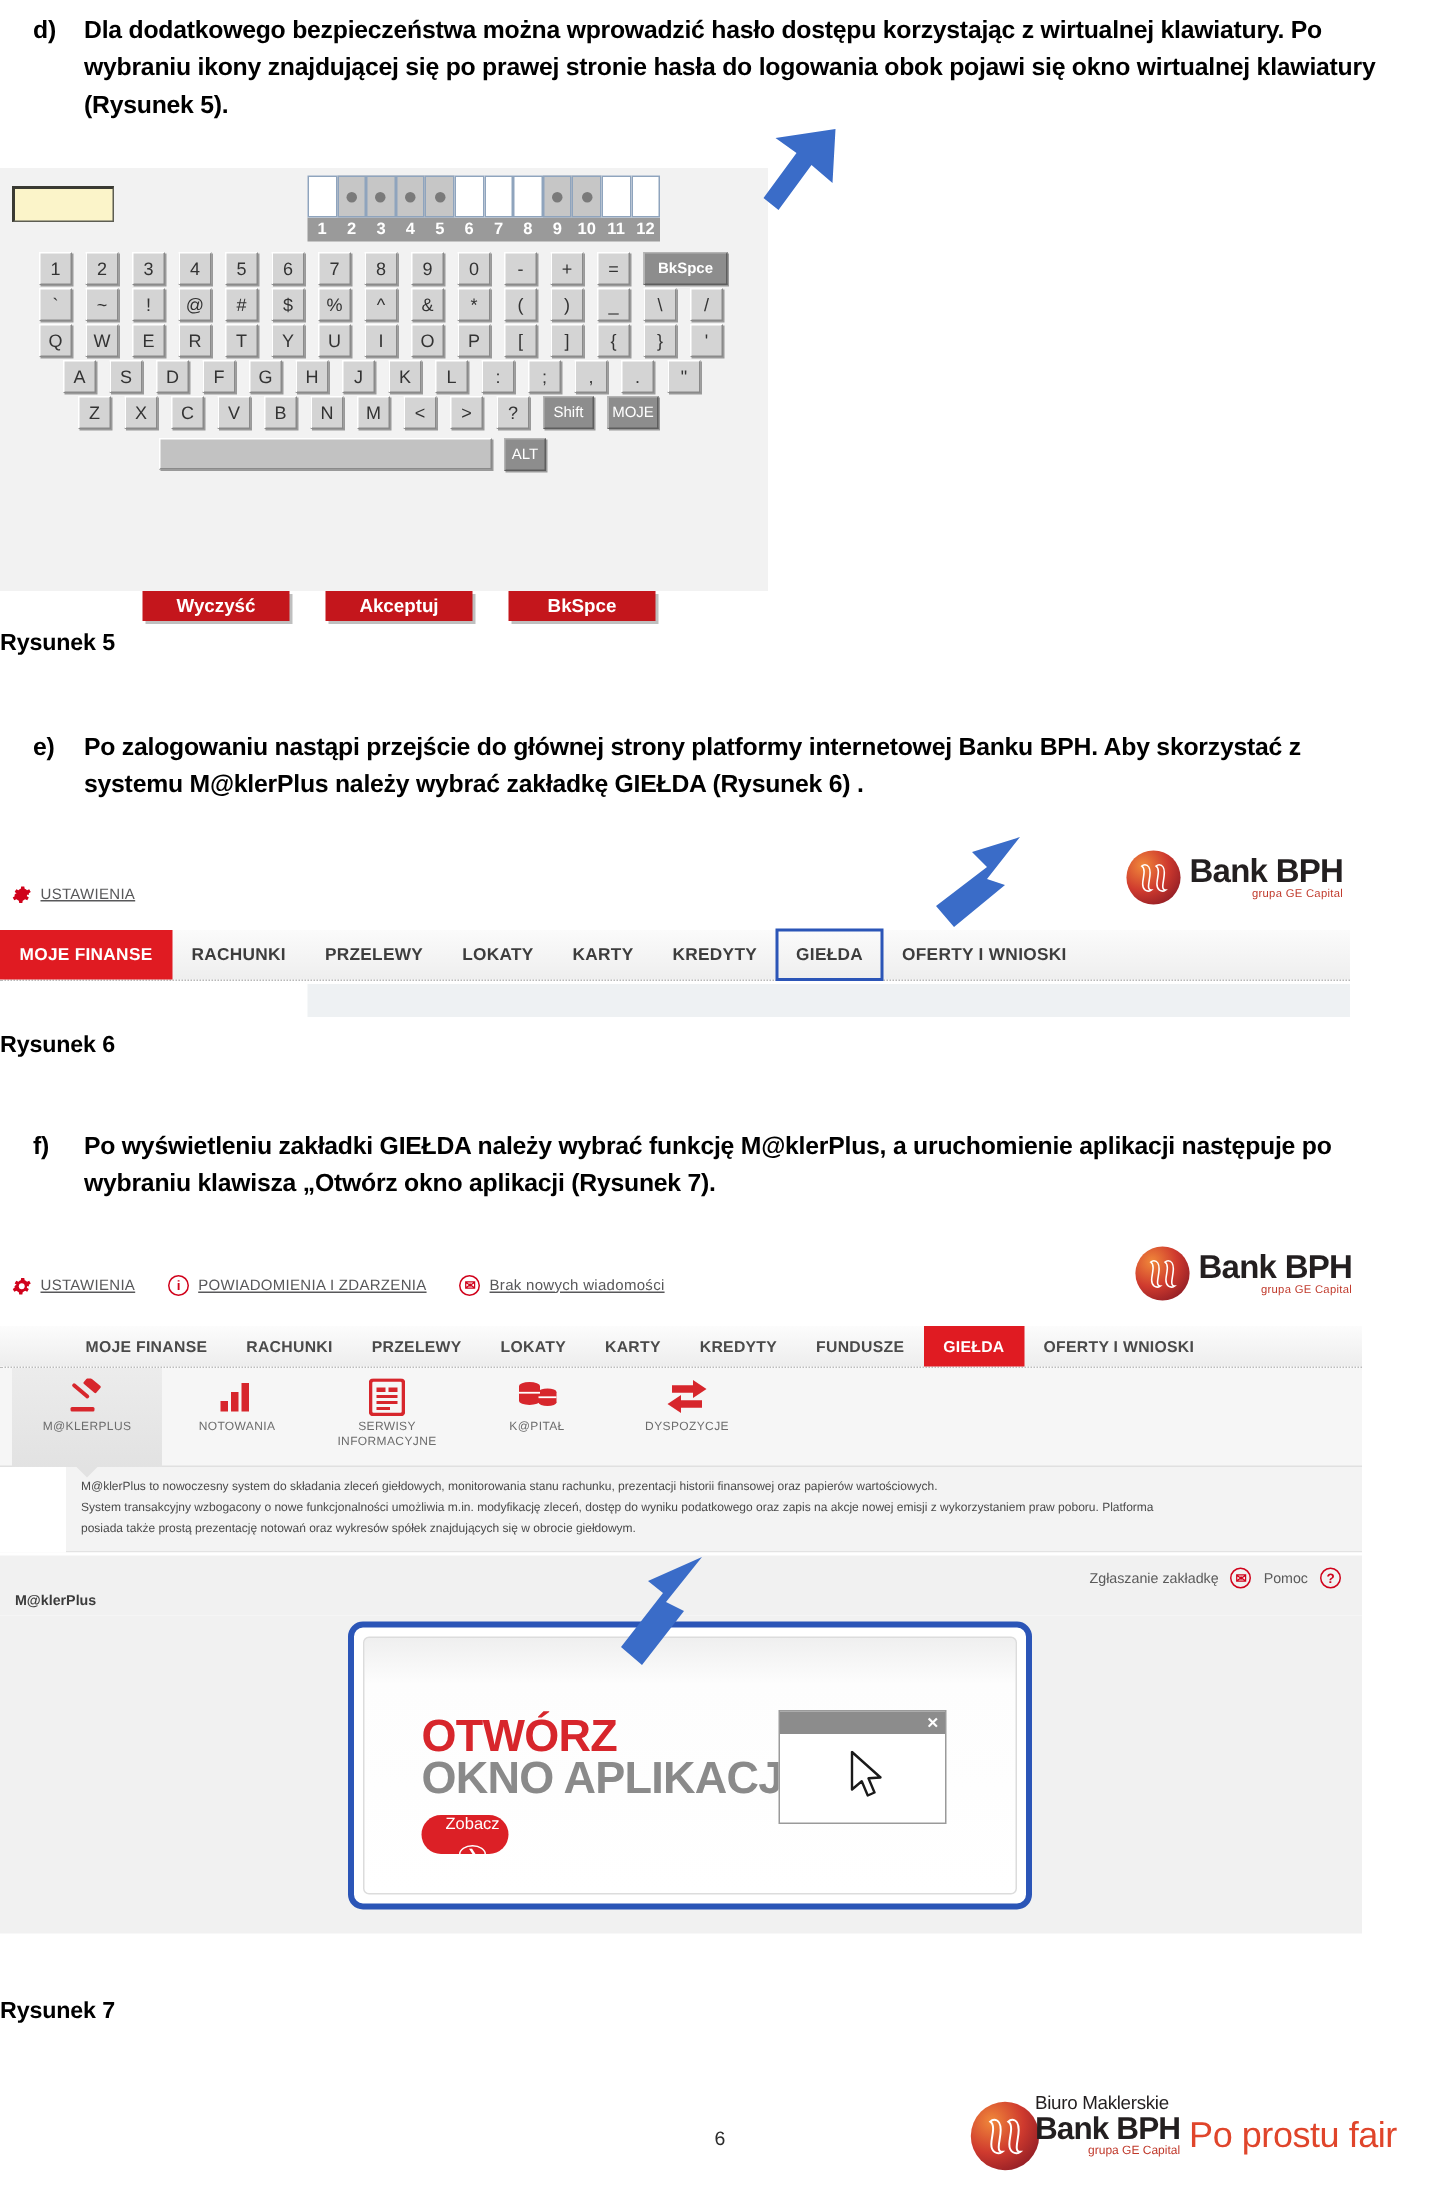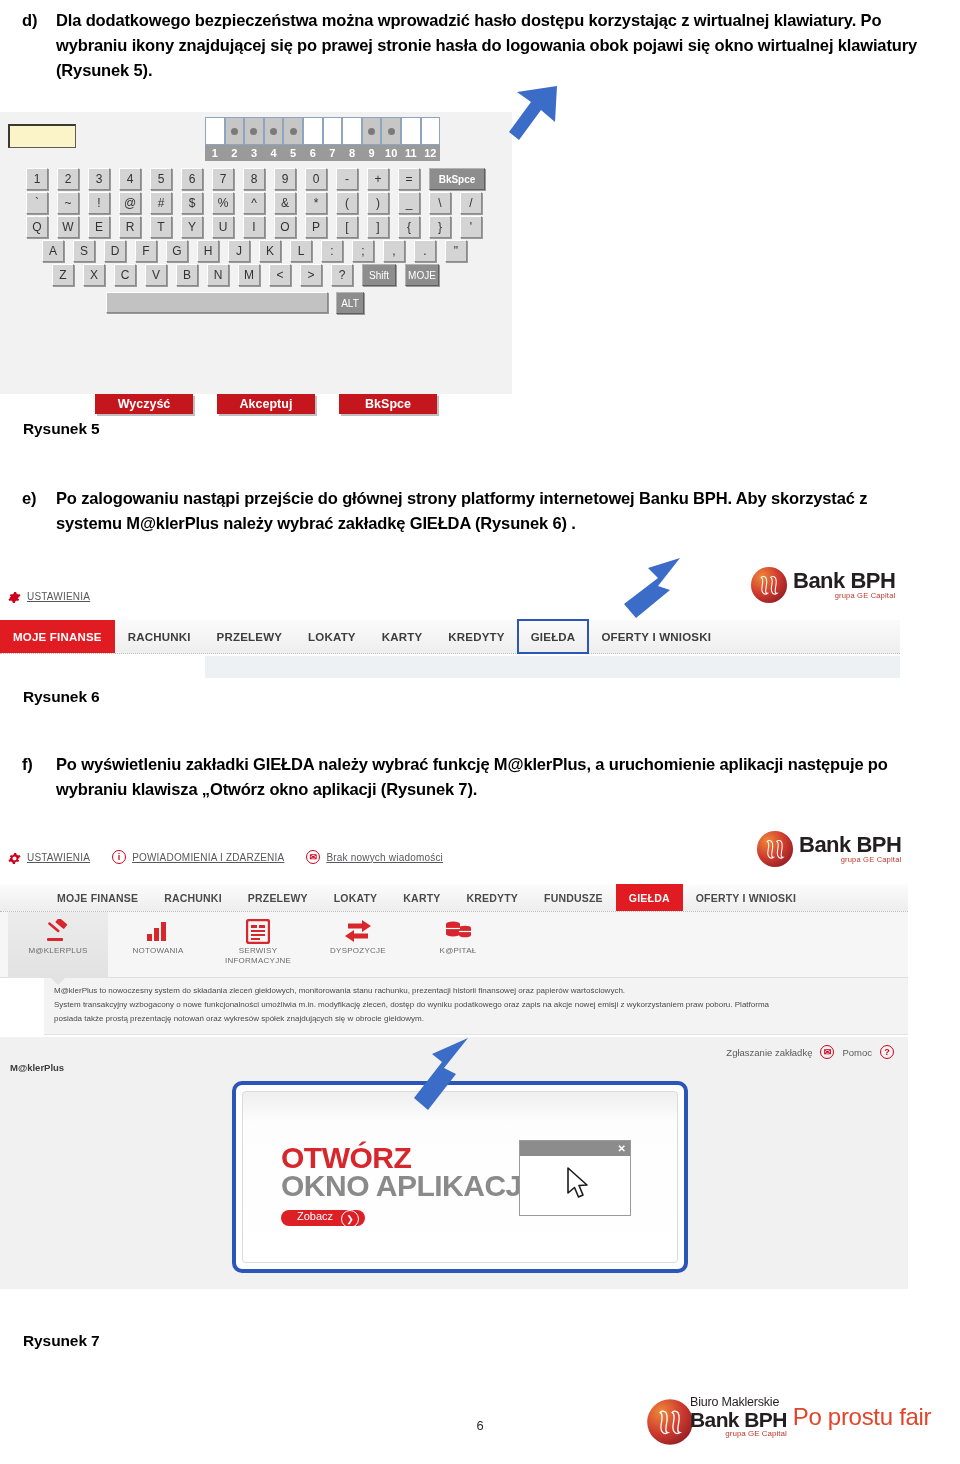--- a/index.html
+++ b/index.html
@@ -21,21 +21,20 @@
     font-weight: bold;
     line-height: 1.52;
     letter-spacing: -0.15px;
   }
   .doc-marker { width: 38px; flex: 0 0 38px; padding-left: 4px; }
   .doc-text { flex: 1; }
   .fig-caption {
     font-size: 15.5px;
     font-weight: bold;
     letter-spacing: -0.1px;
-    padding-left: 23px;
   }
 
   
   .arrow { position: absolute; }
   .arrow svg { display:block; }
 
   
   .kbd-fig {
     position: absolute;
     left: 0; top: 112px;
@@ -227,24 +226,24 @@
     width:100%; height:100%;
     border: 1px solid #dcdcdc; border-radius: 4px;
     background: linear-gradient(#efefef 0%, #fdfdfd 18%, #ffffff 100%);
     position:relative;
   }
   .otworz-text { position:absolute; left: 38px; top: 52px; line-height: 0.92; }
   .otworz-l1 { font-size: 30px; font-weight:bold; color:#d7262c; letter-spacing:-.5px; }
   .otworz-l2 { font-size: 30px; font-weight:bold; color:#8a8a8a; letter-spacing:-.5px; }
   .zobacz-btn {
     position:absolute; left: 38px; top: 118px;
-    height: 16px; padding: 0 6px 0 16px;
+    height: 26px; padding: 0 6px 0 16px;
     background:#dc2026; border-radius: 13px;
-    display:flex; align-items:flex-start; gap: 8px;
-    color:#fff; font-size: 11px;
+    display:flex; align-items:center; gap: 8px;
+    color:#fff; font-size: 11px; flex-direction: column;
   }
   .zobacz-circ {
     width:18px; height:18px; border-radius:50%;
     border: 1.6px solid #fff; display:flex;
     align-items:center; justify-content:center; font-size:9px;
   }
   .mini-win {
     position:absolute; right: 46px; top: 48px;
     width: 112px; height: 76px;
     border: 1px solid #9a9a9a; background:#fff;
@@ -256,21 +255,21 @@
   }
   .mini-cursor { position:absolute; left: 46px; top: 26px; }
 
   
   .page-num {
     position:absolute; left: 0; right: 0; top: 1418px;
     text-align:center; font-size: 13px; color:#2b2b2b;
   }
   .footer-logo {
     position:absolute; left: 646px; top: 1396px;
-    display:flex; align-items:center; gap: 6px;
+    display:flex; align-items:flex-end; gap: 6px;
   }
   .fl-text { line-height: 1.02; }
   .fl-l1 { font-size: 12.5px; color:#231f20; letter-spacing:-.2px; }
   .fl-l2 { font-size: 21px; font-weight:bold; color:#231f20; letter-spacing:-.6px; }
   .fl-l3 { font-size: 8px; color:#c0392b; text-align:right; }
   .fl-tag { font-size: 24px; color:#e0452b; letter-spacing:-.3px; white-space:nowrap; }
 </style>
 </head>
 <body>
 
@@ -574,45 +573,45 @@
               <rect x="5" y="19" width="9" height="2"></rect>
             </g>
           </svg>
         </div>
         <div class="f7-icon-label">SERWISY INFORMACYJNE</div>
       </div>
       <div class="f7-icon-item">
         <div class="f7-icon-glyph">
           <svg width="28" height="22" viewBox="0 0 28 22">
             <g fill="#d7262c">
-              <path d="M27 6 L18 0 L18 3.5 L4 3.5 L4 8.5 L18 8.5 L18 12 Z"></path>
-              <path d="M1 16 L10 10 L10 13.5 L24 13.5 L24 18.5 L10 18.5 L10 22 Z"></path>
-            </g>
-          </svg>
-        </div>
-        <div class="f7-icon-label">DYSPOZYCJE</div>
-      </div>
-      <div class="f7-icon-item">
-        <div class="f7-icon-glyph">
-          <svg width="28" height="22" viewBox="0 0 28 22">
-            <g fill="#d7262c">
               <ellipse cx="9" cy="4" rx="7" ry="2.6"></ellipse>
               <rect x="2" y="4" width="14" height="10"></rect>
               <ellipse cx="9" cy="14" rx="7" ry="2.6"></ellipse>
               <ellipse cx="21" cy="8" rx="6" ry="2.3"></ellipse>
               <rect x="15" y="8" width="12" height="7"></rect>
               <ellipse cx="21" cy="15" rx="6" ry="2.3"></ellipse>
             </g>
             <g stroke="#ffffff" stroke-width="1.2">
               <line x1="2" y1="8.5" x2="16" y2="8.5"></line>
               <line x1="15" y1="11.5" x2="27" y2="11.5"></line>
             </g>
           </svg>
         </div>
         <div class="f7-icon-label">K@PITAŁ</div>
+      </div>
+      <div class="f7-icon-item">
+        <div class="f7-icon-glyph">
+          <svg width="28" height="22" viewBox="0 0 28 22">
+            <g fill="#d7262c">
+              <path d="M27 6 L18 0 L18 3.5 L4 3.5 L4 8.5 L18 8.5 L18 12 Z"></path>
+              <path d="M1 16 L10 10 L10 13.5 L24 13.5 L24 18.5 L10 18.5 L10 22 Z"></path>
+            </g>
+          </svg>
+        </div>
+        <div class="f7-icon-label">DYSPOZYCJE</div>
       </div>
     </div>
 
   <div class="f7-desc">
     <div>M@klerPlus to nowoczesny system do składania zleceń giełdowych, monitorowania stanu rachunku, prezentacji historii finansowej oraz papierów wartościowych.</div>
     <div>System transakcyjny wzbogacony o nowe funkcjonalności umożliwia m.in. modyfikację zleceń, dostęp do wyniku podatkowego oraz zapis na akcje nowej emisji z wykorzystaniem praw poboru. Platforma</div>
     <div>posiada także prostą prezentację notowań oraz wykresów spółek znajdujących się w obrocie giełdowym.</div>
   </div>
 
   <div class="f7-helpbar">

